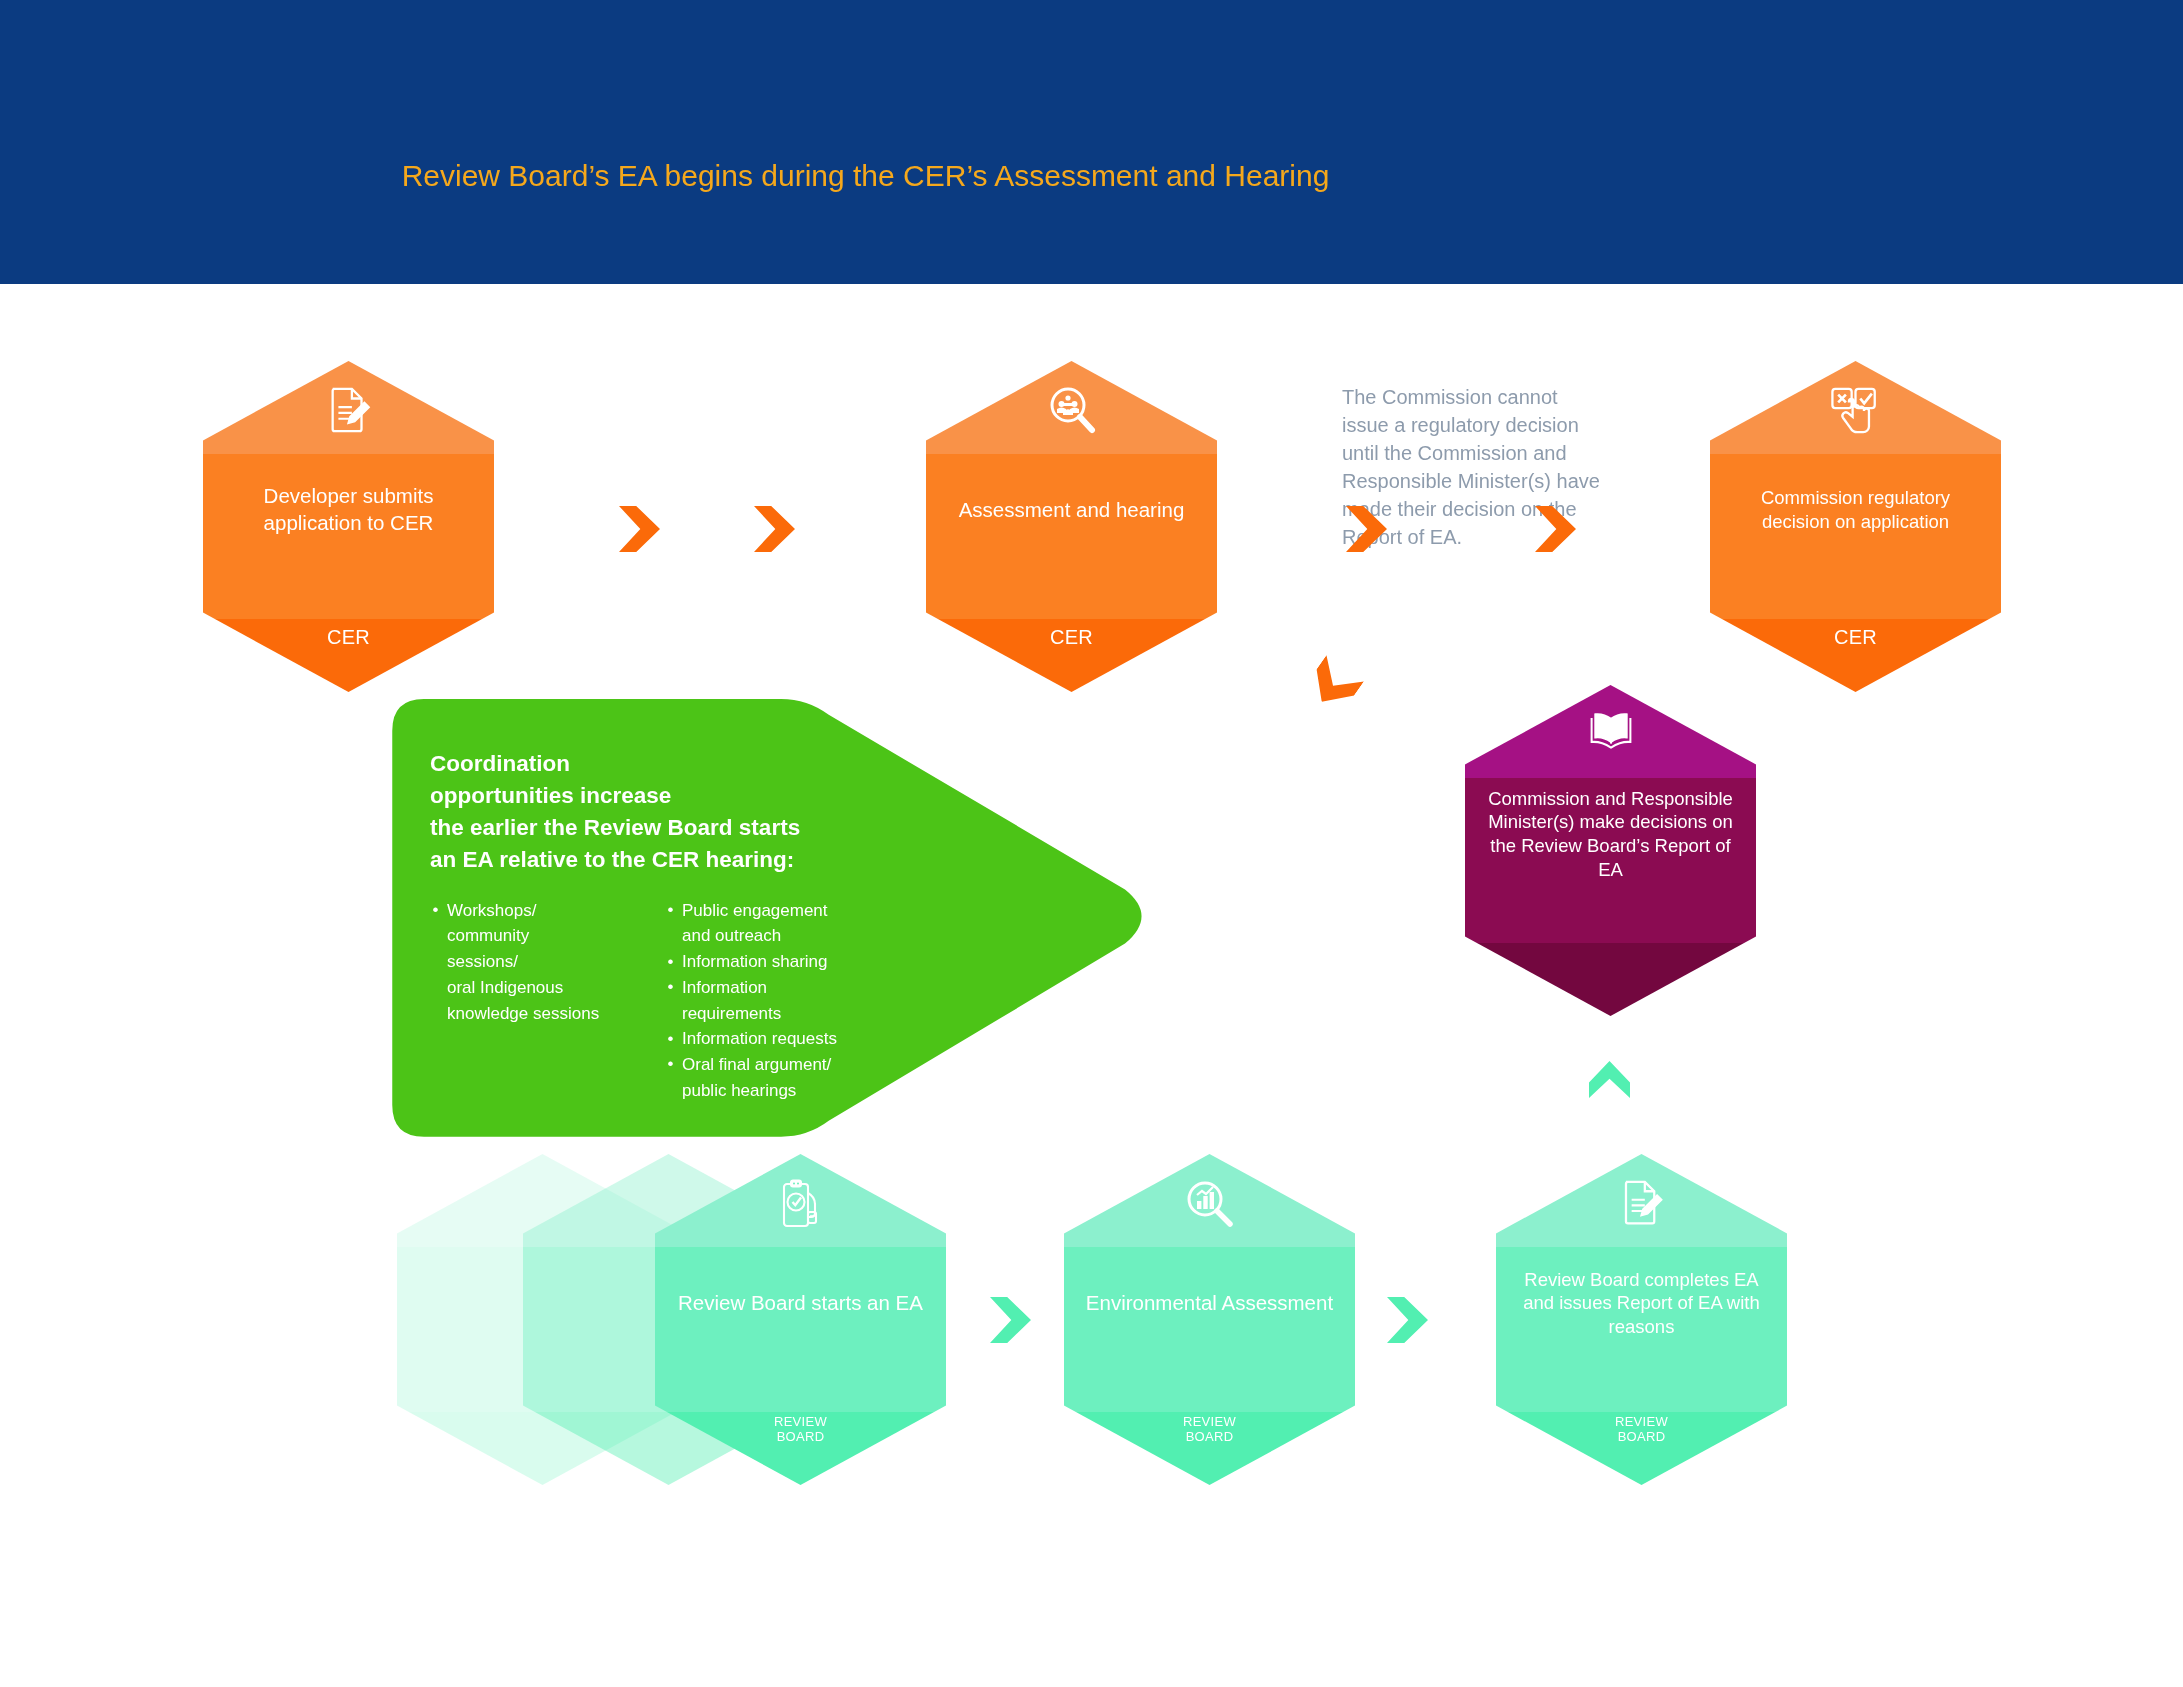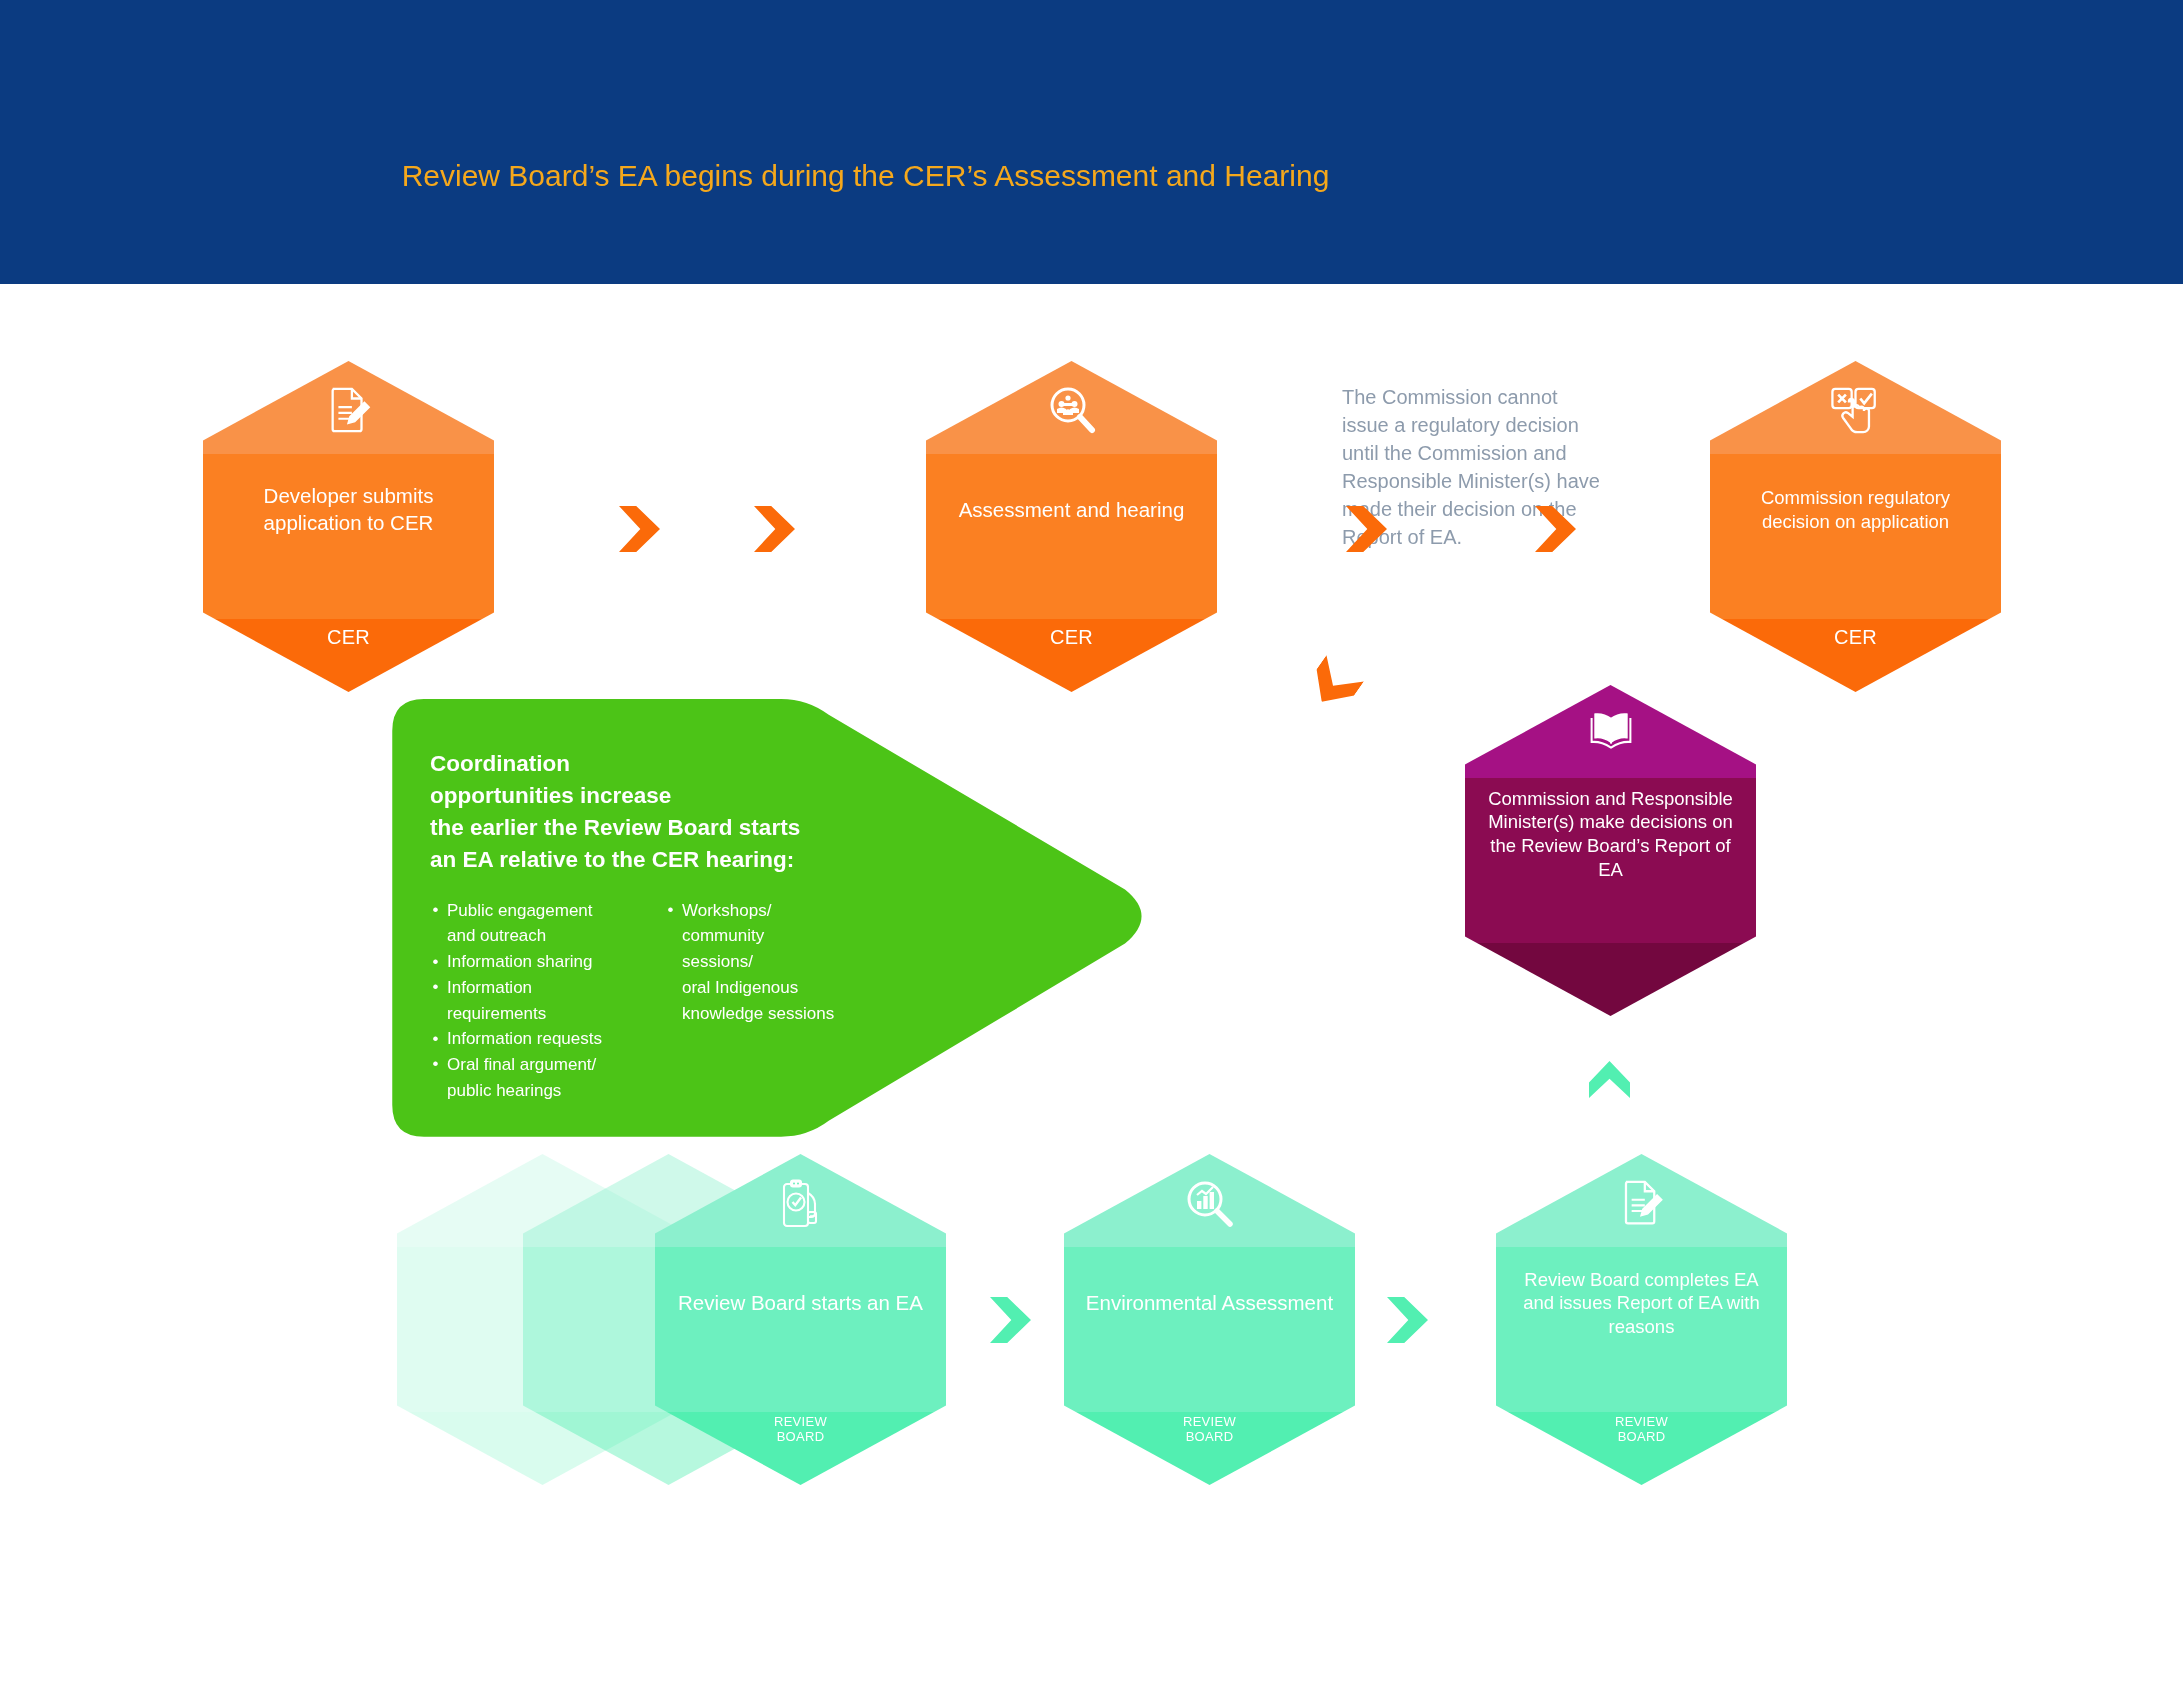--- a/index.html
+++ b/index.html
@@ -115,41 +115,41 @@
 
 <svg class="callout-shape" viewBox="0 0 1180 685">
   <path d="M 60 12 L 600 12 Q 640 12 672 36 L 1120 300 Q 1170 340 1120 382 L 672 650 Q 640 674 600 674 L 60 674 Q 12 674 12 626 L 12 60 Q 12 12 60 12 Z" fill="#4cc417"></path>
 </svg>
 
 <div class="callout-text">
   <div class="callout-head">
     Coordination<br>opportunities increase<br>the earlier the Review Board starts<br>an EA relative to the CER hearing:
   </div>
   <div class="callout-cols">
+    <div class="callout-col">
+      <ul>
+        <li>Workshops/</li>
+        <li class="cont">community</li>
+        <li class="cont">sessions/</li>
+        <li class="cont">oral Indigenous</li>
+        <li class="cont">knowledge sessions</li>
+      </ul>
+    </div>
     <div class="callout-col">
       <ul>
         <li>Public engagement</li>
         <li class="cont">and outreach</li>
         <li>Information sharing</li>
         <li>Information</li>
         <li class="cont">requirements</li>
         <li>Information requests</li>
         <li>Oral final argument/</li>
         <li class="cont">public hearings</li>
       </ul>
     </div>
-    <div class="callout-col">
-      <ul>
-        <li>Workshops/</li>
-        <li class="cont">community</li>
-        <li class="cont">sessions/</li>
-        <li class="cont">oral Indigenous</li>
-        <li class="cont">knowledge sessions</li>
-      </ul>
-    </div>
   </div>
 </div>
 
 <div class="hex ora" style="left:203px; top:361px;">
   <div class="band band-top"></div>
   <div class="band band-mid"></div>
   <div class="band band-bot"></div>
   <div class="hex-icon">
     <svg width="48" height="50" viewBox="0 0 48 52" fill="none" stroke="#fff" stroke-width="2.4">
       <path d="M7 3 h20 l10 10 v32 a2 2 0 0 1 -2 2 H9 a2 2 0 0 1 -2 -2 V5 a2 2 0 0 1 2 -2 z"></path>

